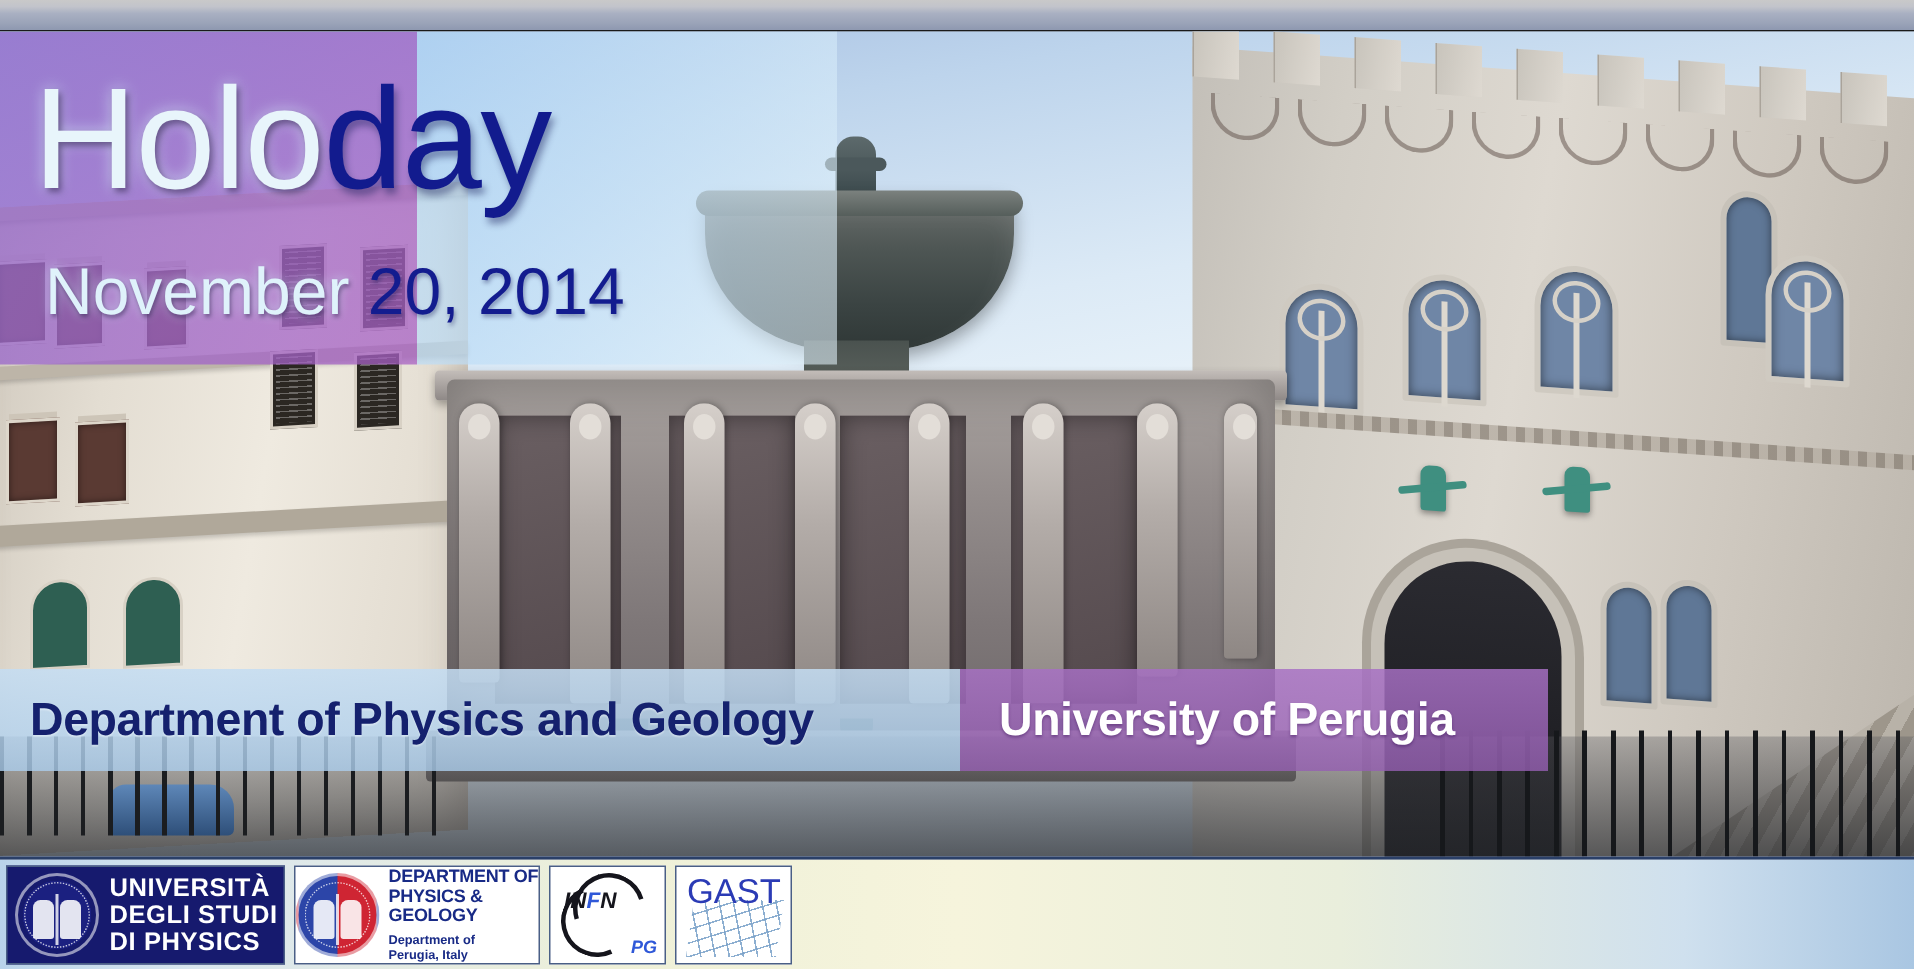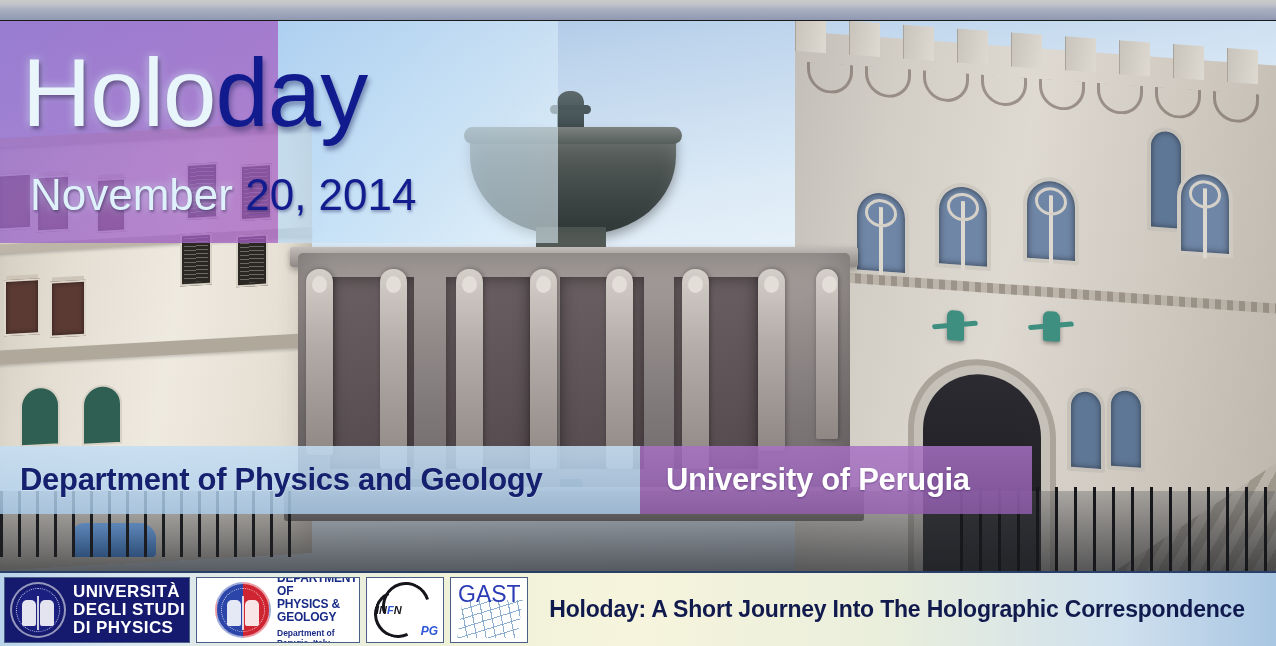--- a/index.html
+++ b/index.html
@@ -263,21 +263,21 @@
     border-top: 2px solid #2a3f68;
     display:flex; align-items:center;
   }
   .logo-strip { display:flex; align-items:center; gap:6px; padding-left:4px; }
 
   .logo-box {
     position:relative; height:66px; border:1px solid #4a5f86; background:#fff;
     display:flex; align-items:center; overflow:hidden;
   }
   .logo-unipg { width:186px; background:#161a6e; padding-left:5px; gap:7px; }
-  .logo-dept  { width:164px; padding-left:18px; gap:6px; }
+  .logo-dept  { width:164px; padding-left:0; gap:6px; }
   .logo-infn  { width:78px; justify-content:center; }
   .logo-gast  { width:78px; justify-content:center; }
 
   .seal {
     width:56px; height:56px; border-radius:50%; position:relative; flex:0 0 auto;
     border:2px solid rgba(255,255,255,.55);
     background: radial-gradient(circle at 50% 50%, #1b2080 0 62%, #161a6e 62% 100%);
   }
   .seal-ring {
     position:absolute; inset:4px; border-radius:50%; border:1px dotted rgba(255,255,255,.75);
@@ -301,21 +301,21 @@
   .dept-text .l3 { font-size:8.5px; font-weight:700; line-height:10px; margin-top:4px; }
 
   .infn-wrap { position:relative; width:70px; height:60px; }
   .infn-arc1, .infn-arc2 {
     position:absolute; border:3px solid #15151c; border-radius:50%;
     width:48px; height:48px;
   }
   .infn-arc1 { left:12px; top:2px; border-color:#15151c transparent transparent #15151c; transform:rotate(28deg); }
   .infn-arc2 { left:4px; top:10px; border-color: transparent transparent #15151c #15151c; transform:rotate(20deg); }
   .infn-txt {
-    position:absolute; left:6px; top:24px; font-size:11px; font-weight:700;
+    position:absolute; left:6px; top:12px; font-size:15px; font-weight:700;
     font-style:italic; color:#15151c;
   }
   .infn-txt em { color:#2f58d8; font-style:italic; }
   .infn-pg {
     position:absolute; right:2px; bottom:2px; font-size:12px; font-weight:700;
     font-style:italic; color:#2f58d8;
   }
   .gast-wrap { position:relative; width:70px; height:60px; }
   .gast-txt {
     position:absolute; left:4px; top:1px; font-size:23px; font-weight:400;
@@ -504,16 +504,15 @@
       </div>
 
       <div class="logo-box logo-gast">
         <div class="gast-wrap">
           <div class="gast-mesh"></div>
           <div class="gast-txt">GAST</div>
         </div>
       </div>
     </div>
 
-    <div class="footer-title">Holoday: A Short Journey Into The Holographic Correspondence</div>
   </div>
 
 </div>
 
 </body></html>

